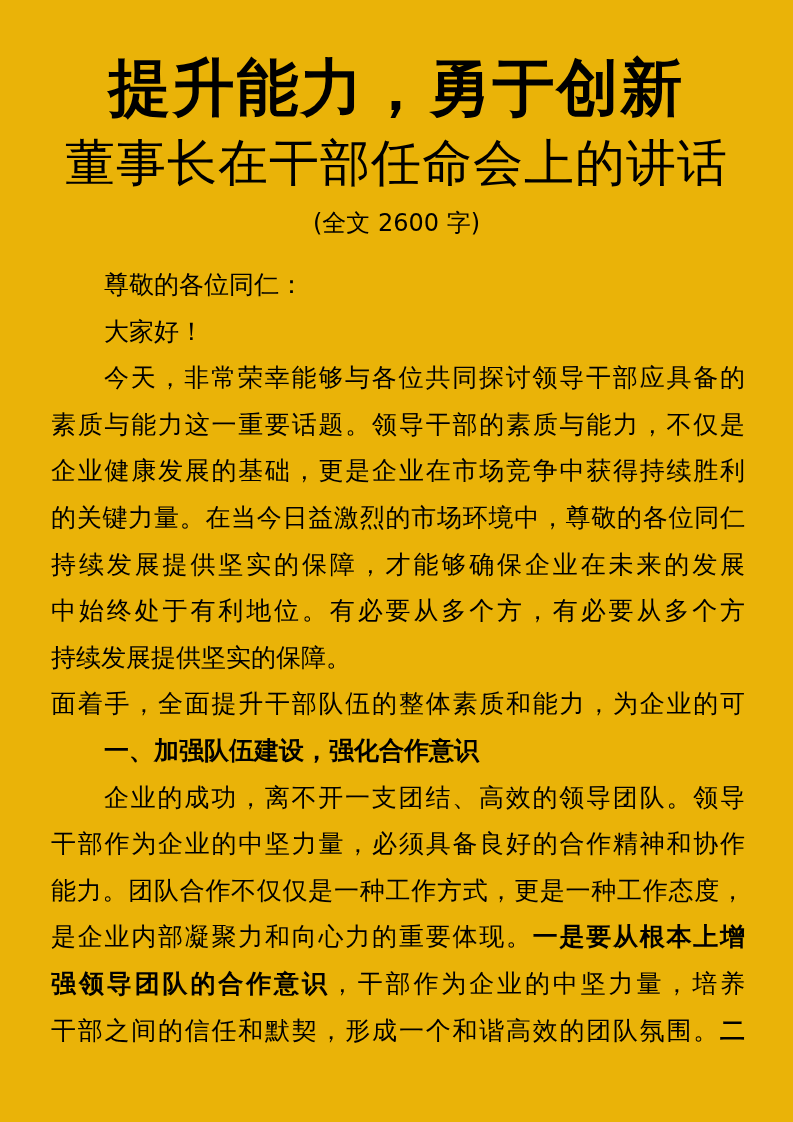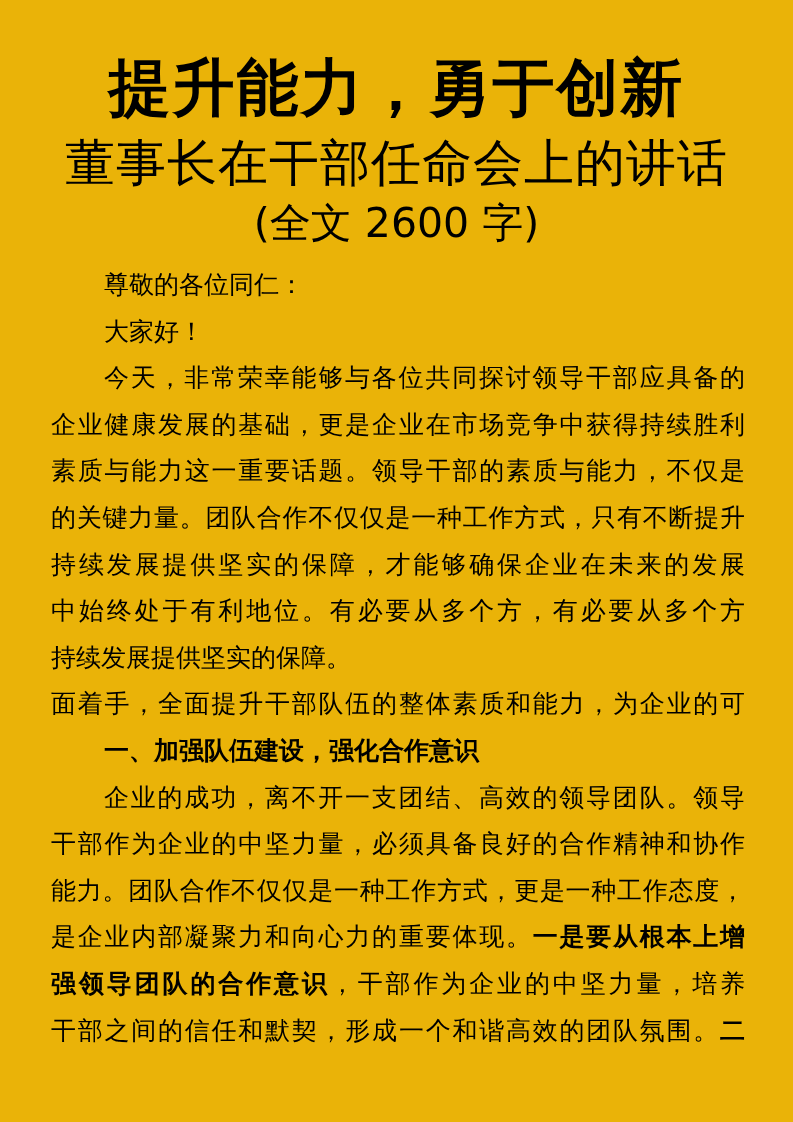--- a/index.html
+++ b/index.html
@@ -43,21 +43,21 @@
       line-height: 62px;
       letter-spacing: 1px;
       white-space: nowrap;
     }
     .wordcount {
       position: absolute;
       left: 0; top: 200px;
       width: 793px;
       text-align: center;
       font-family: "DejaVu Sans", "Liberation Sans", sans-serif;
-      font-size: 41px;
+      font-size: 24px;
       line-height: 46px;
       white-space: nowrap;
     }
     .body {
       position: absolute;
       left: 51px;
       top: 262px;
       width: 694px;
       font-family: "DejaVu Serif", "Liberation Serif", serif;
       font-size: 25px;
@@ -94,23 +94,23 @@
   <div class="title">提升能力，勇于创新</div>
   <div class="subtitle">董事长在干部任命会上的讲话</div>
   <div class="wordcount">(全文 2600 字)</div>
 
   <div class="body">
     <div class="line indent short">尊敬的各位同仁：</div>
     <div class="line indent short">大家好！</div>
 
     <div>
       <div class="line indent">今天，非常荣幸能够与各位共同探讨领导干部应具备的</div>
+      <div class="line">素质与能力这一重要话题。领导干部的素质与能力，不仅是</div>
       <div class="line">企业健康发展的基础，更是企业在市场竞争中获得持续胜利</div>
-      <div class="line">素质与能力这一重要话题。领导干部的素质与能力，不仅是</div>
-      <div class="line">的关键力量。团队合作不仅仅是一种工作方式，只有不断提升</div>
+      <div class="line">的关键力量。在当今日益激烈的市场环境中，尊敬的各位同仁</div>
       <div class="line">持续发展提供坚实的保障，才能够确保企业在未来的发展</div>
       <div class="line">中始终处于有利地位。有必要从多个方，有必要从多个方</div>
       <div class="line short">持续发展提供坚实的保障。</div>
       <div class="line">面着手，全面提升干部队伍的整体素质和能力，为企业的可</div>
     </div>
 
     <div class="line indent short heading">一、加强队伍建设，强化合作意识</div>
 
     <div>
       <div class="line indent">

